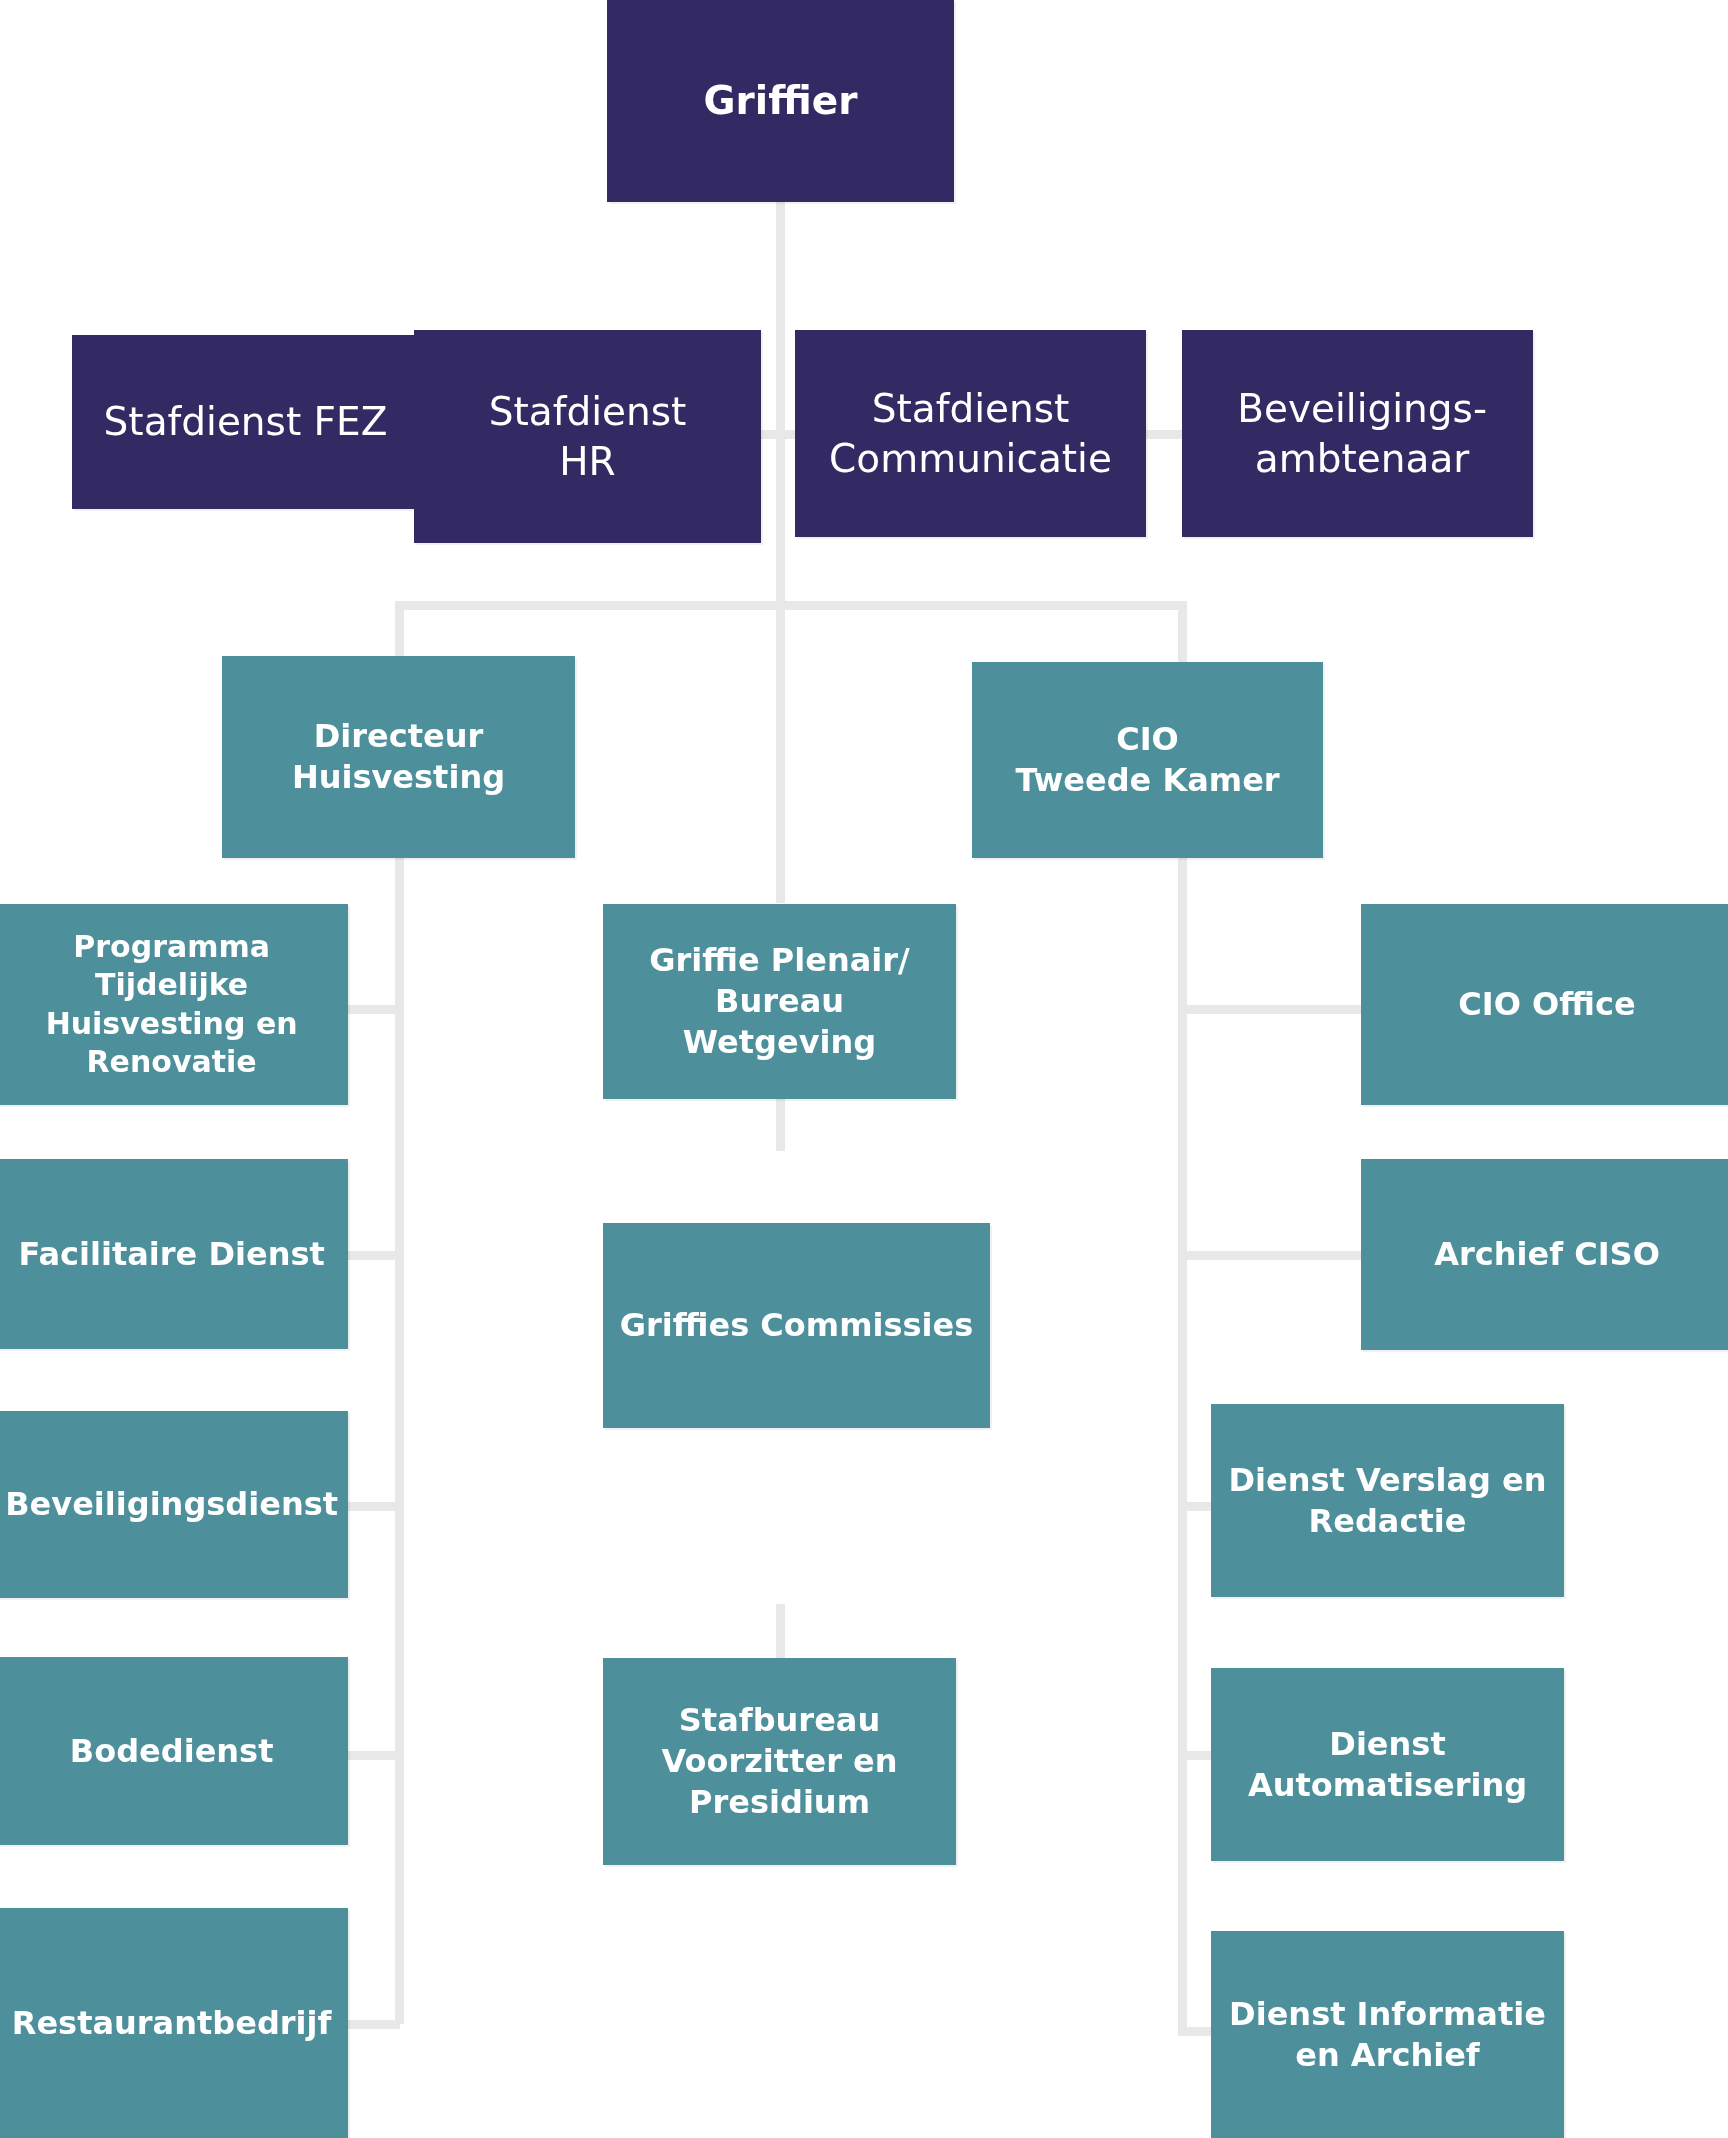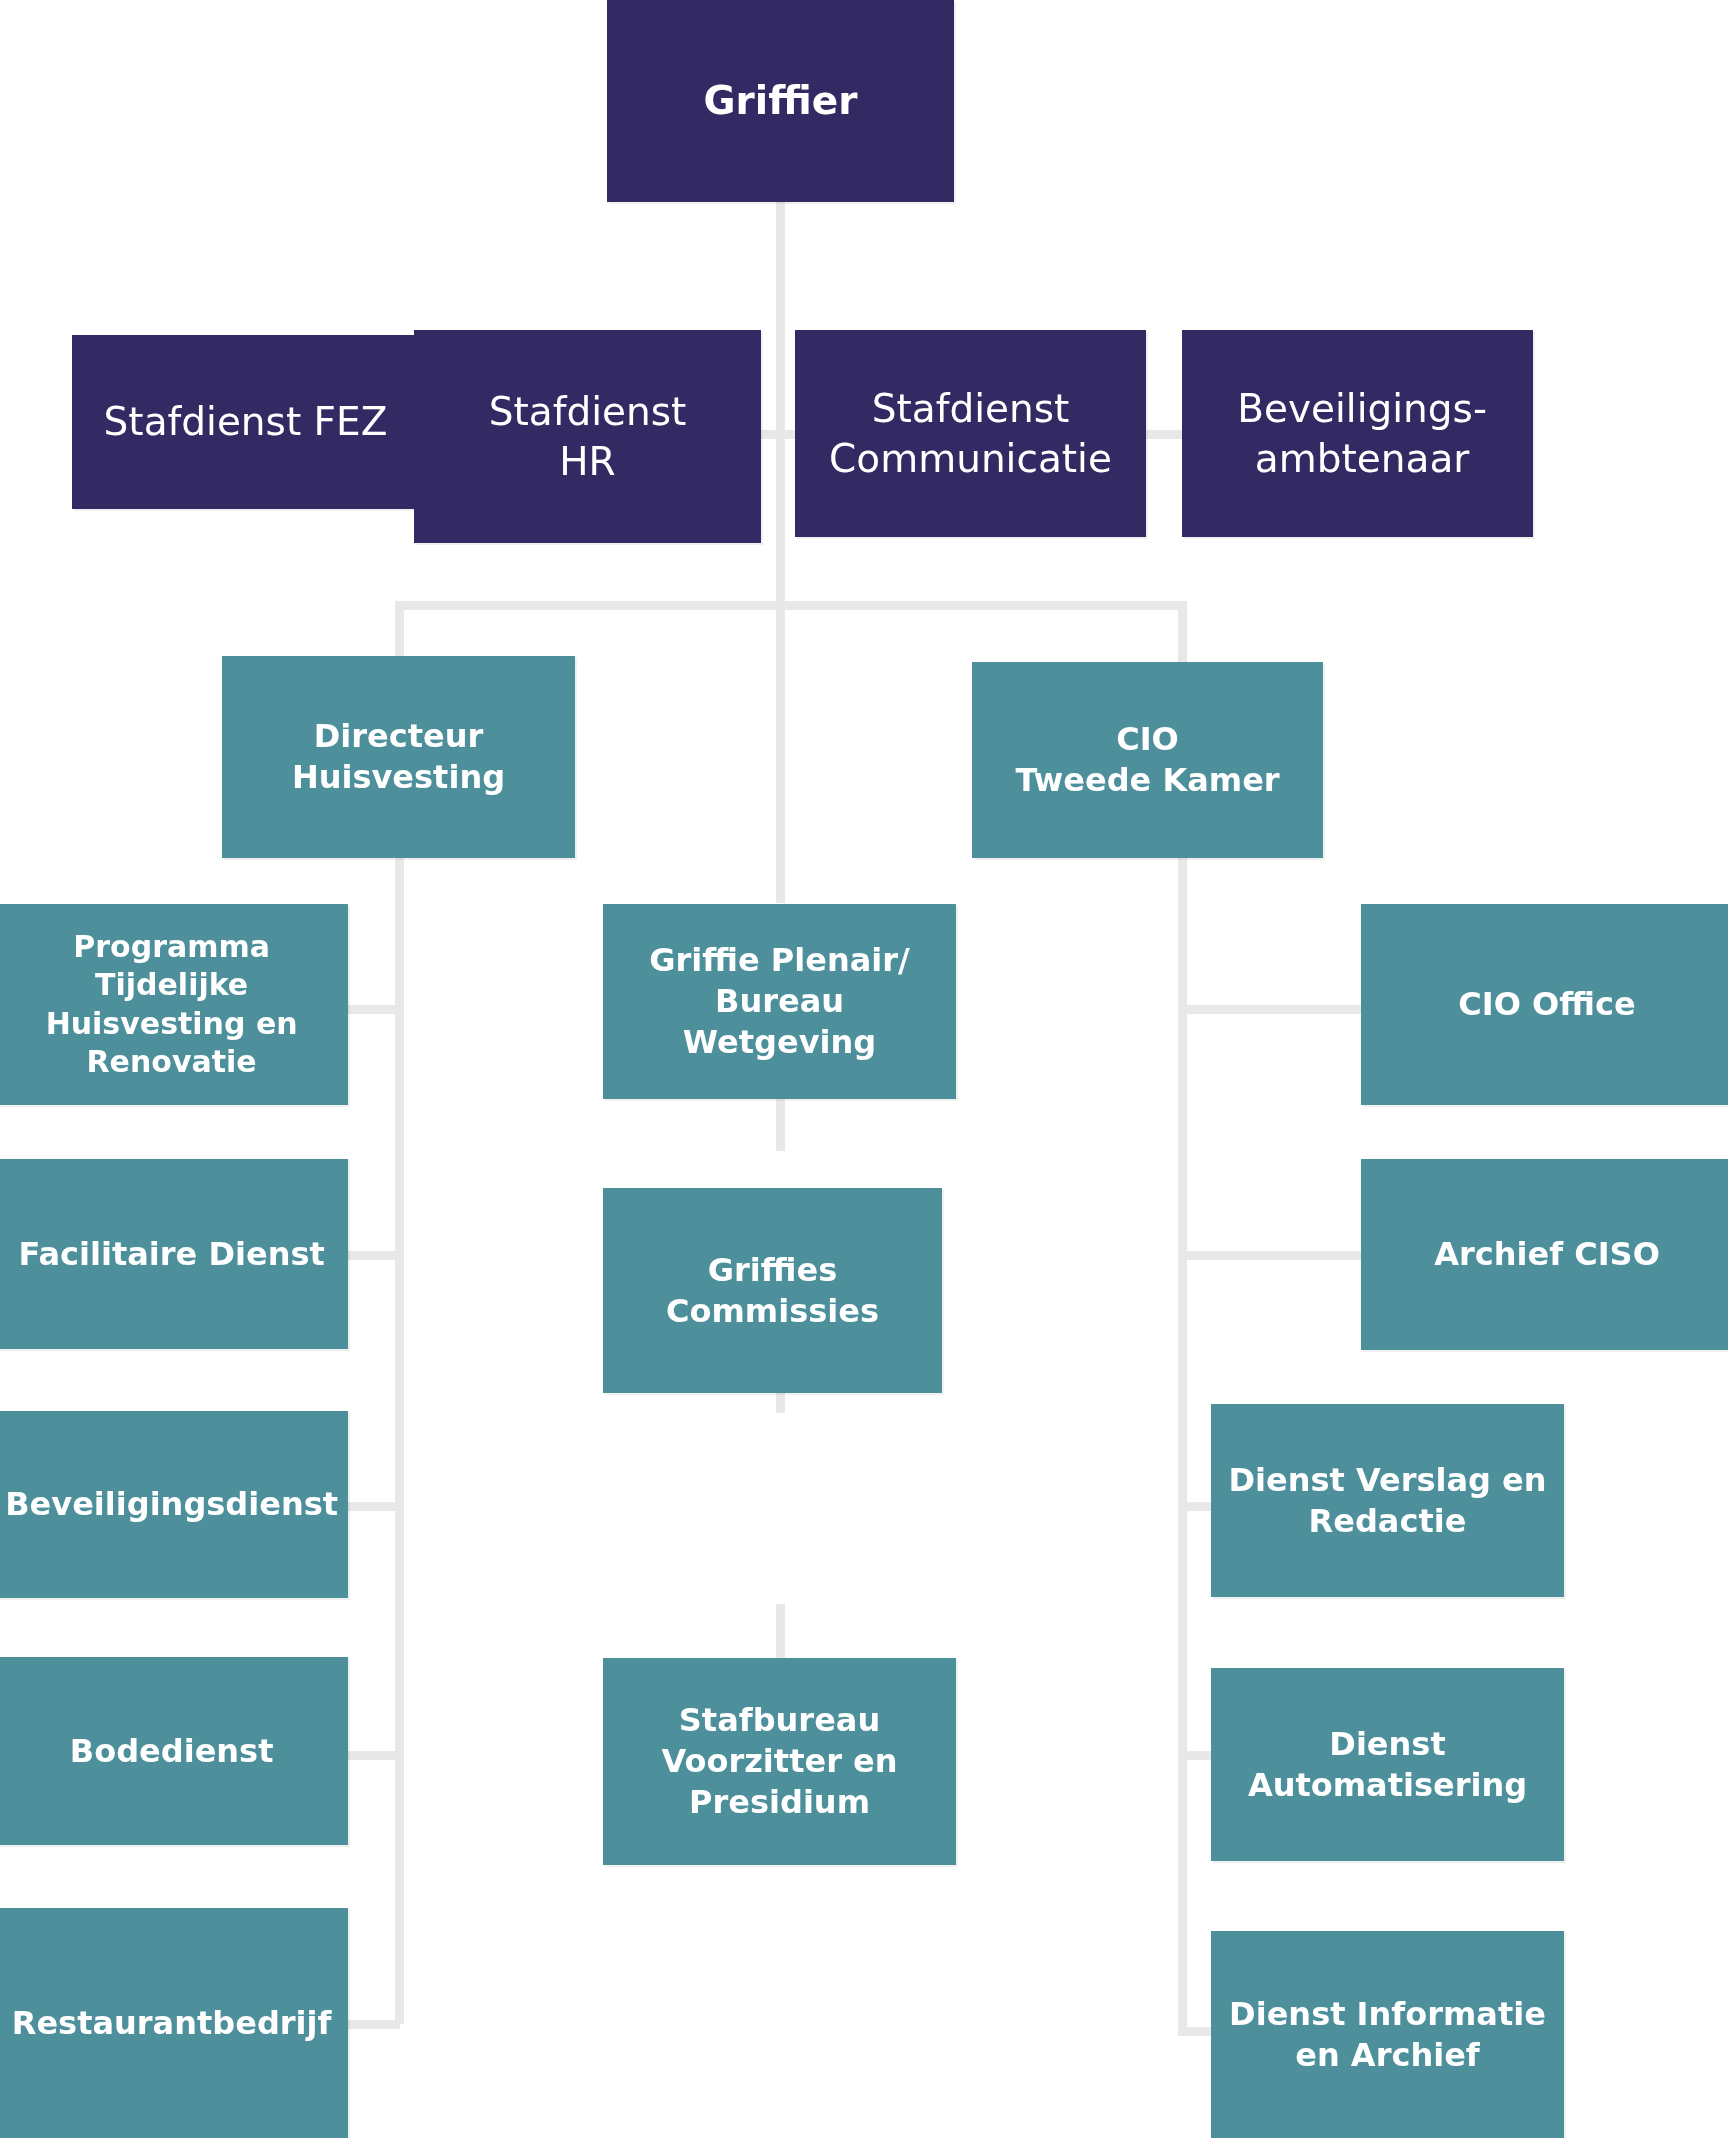--- a/index.html
+++ b/index.html
@@ -129,21 +129,21 @@
 
   <div class="node n-teal" style="left:-4.9px; top:1908px; width:353px; height:231px;">
     <span>Restaurantbedrijf</span>
   </div>
 
   <div class="node n-teal" style="left:603px; top:904px; width:353px; height:195px;">
     <span>Griffie Plenair/
 Bureau Wetgeving</span>
   </div>
 
-  <div class="node n-teal" style="left:603px; top:1188px; width:339px; height:205px;">
+  <div class="node n-teal" style="left:603px; top:1223px; width:387px; height:205px;">
     <span>Griffies Commissies</span>
   </div>
 
 
   <div class="node n-teal" style="left:603px; top:1658px; width:353px; height:207px;">
     <span>Stafbureau
 Voorzitter en
 Presidium</span>
   </div>
 

